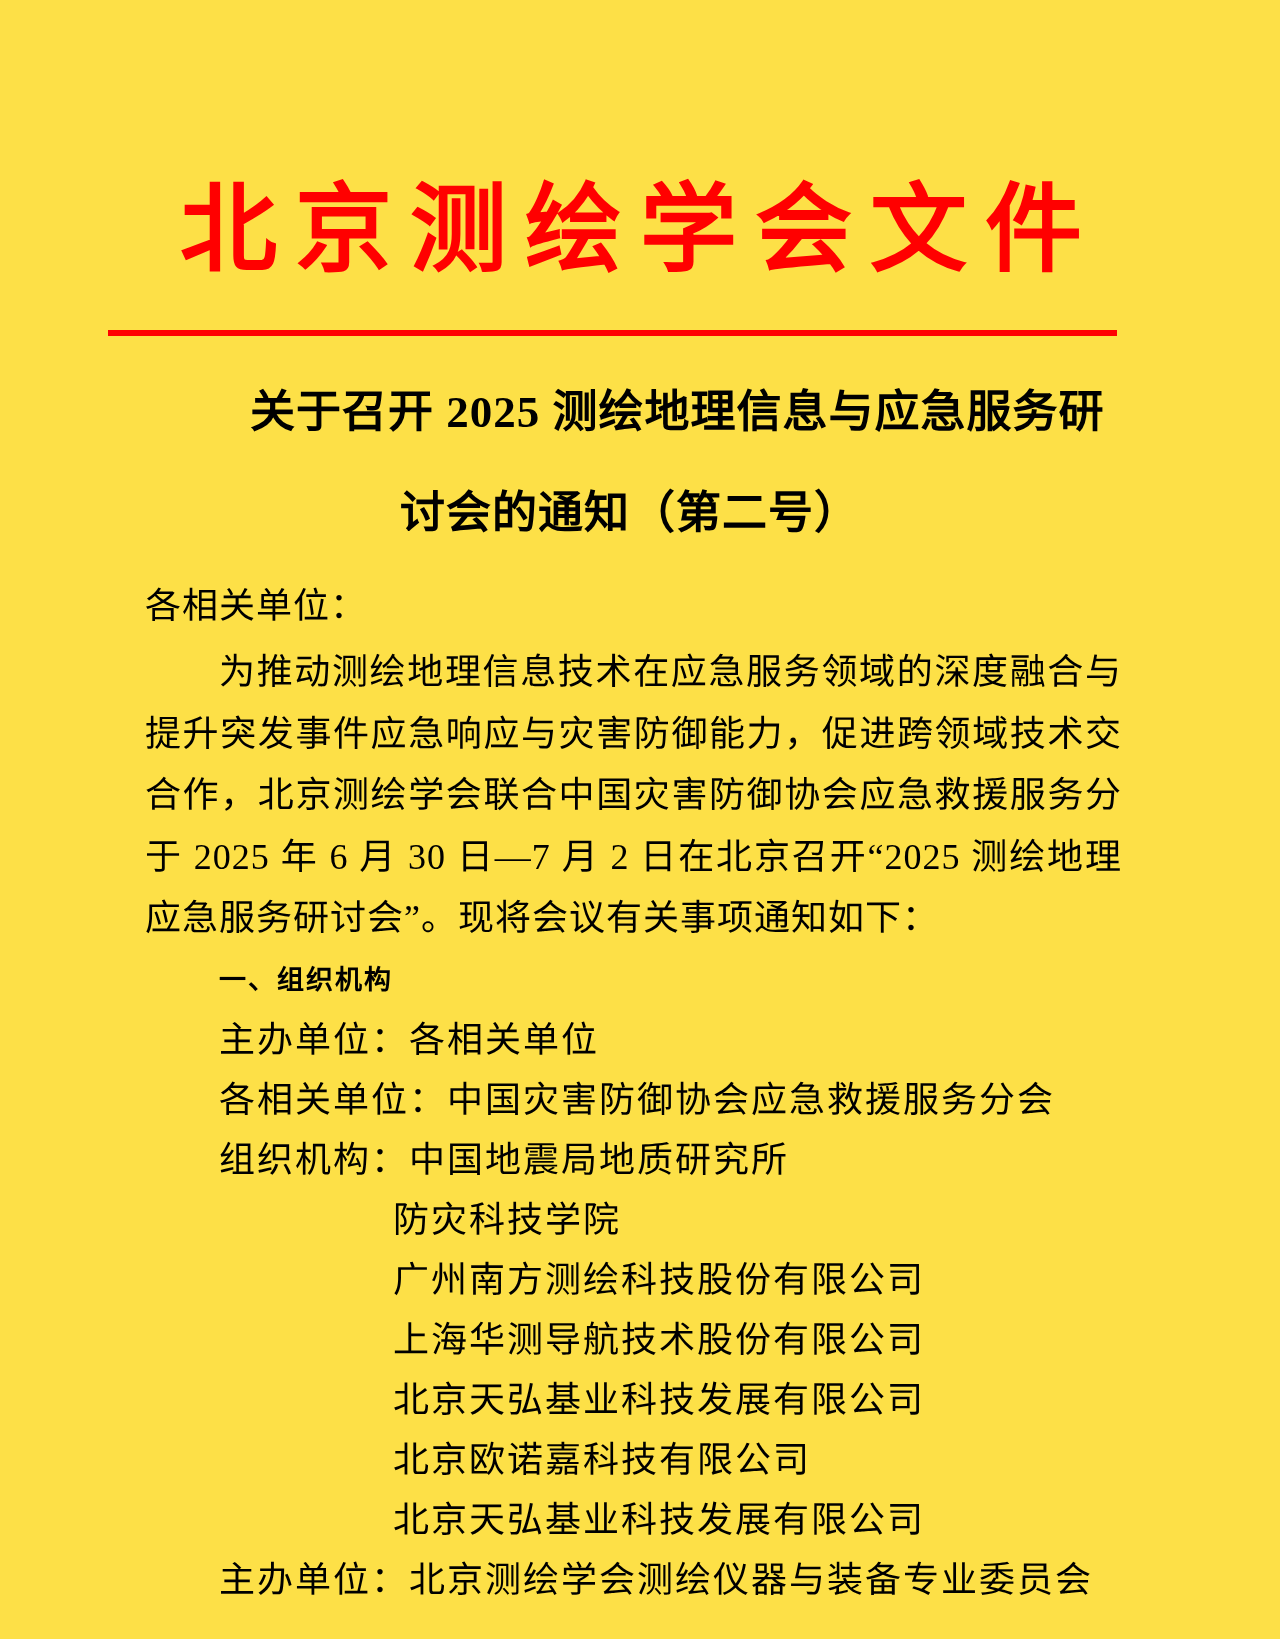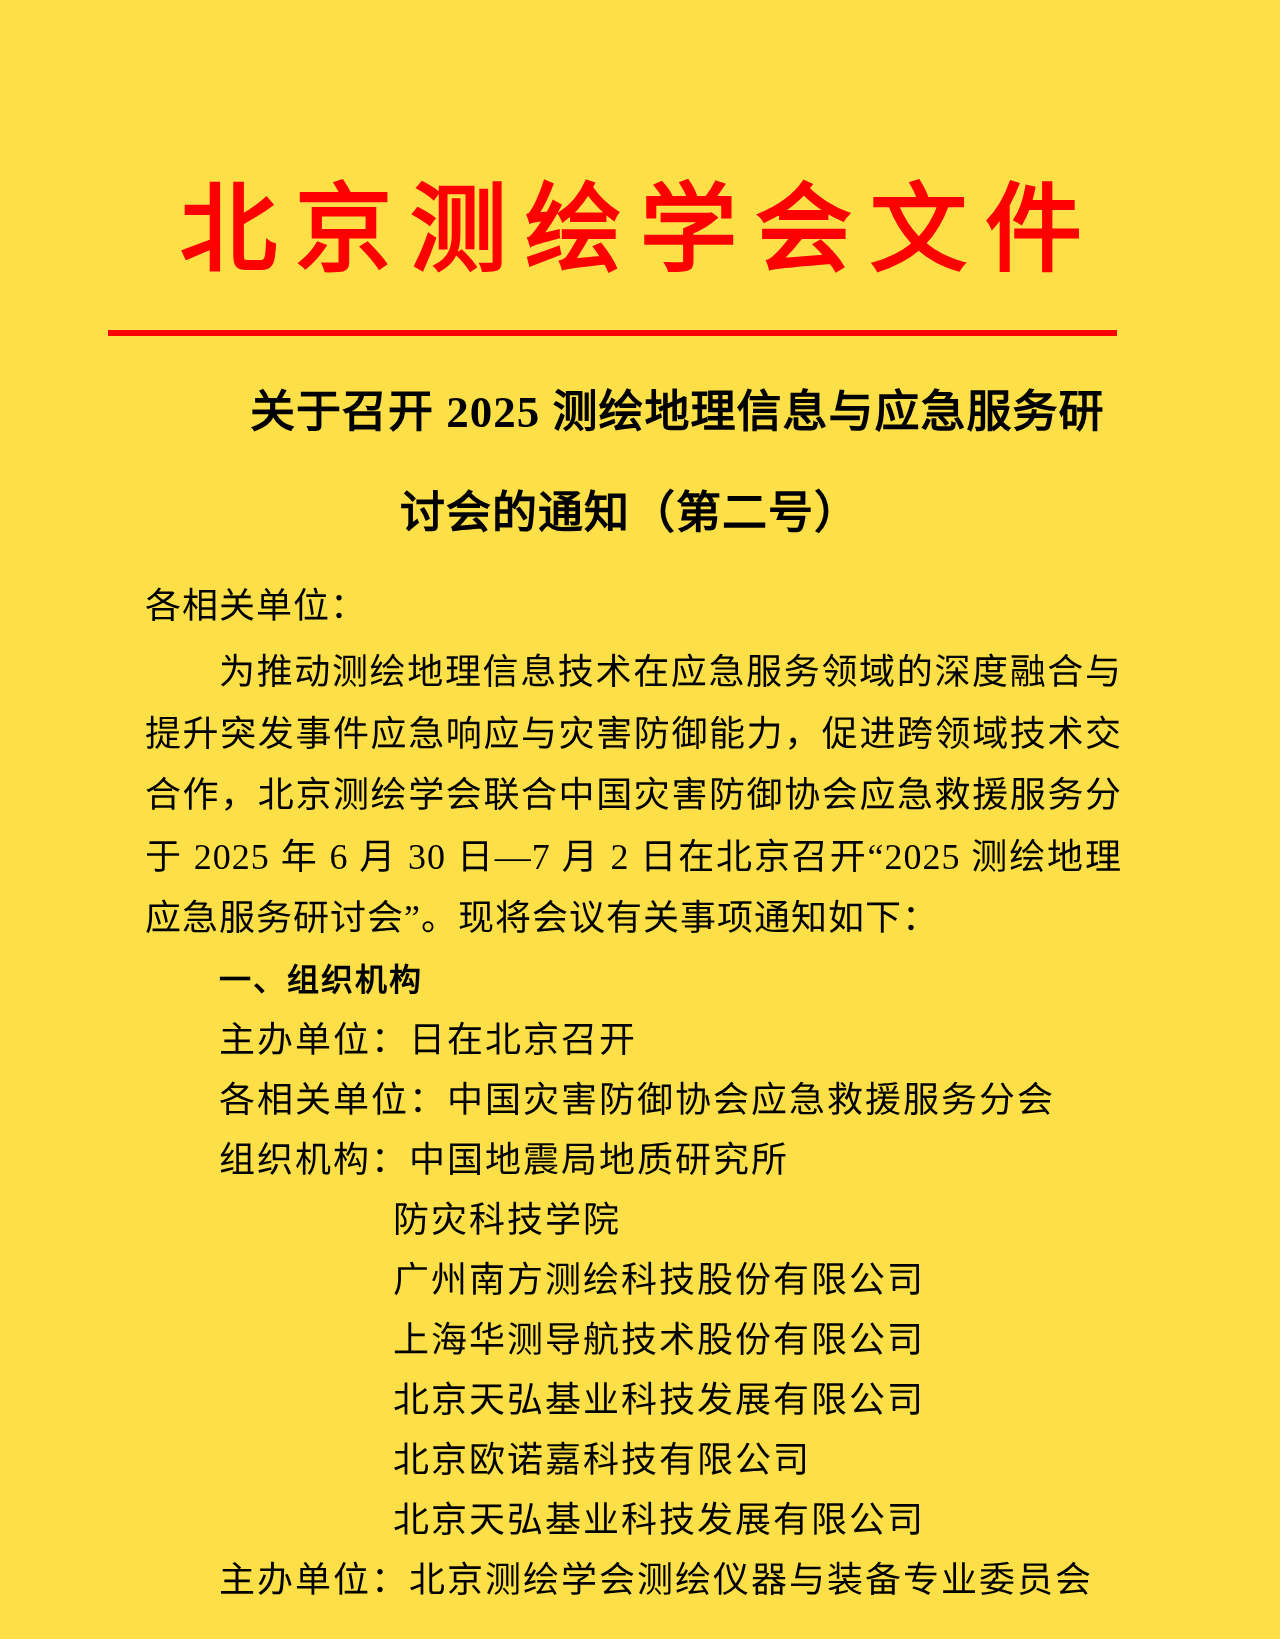--- a/index.html
+++ b/index.html
@@ -99,21 +99,21 @@
   .org-row {
     height: 60px;
     line-height: 60px;
     white-space: nowrap;
     overflow: hidden;
     letter-spacing: 2px;
   }
   .org-row.heading {
     font-family: Liberation Serif, serif;
     font-weight: bold;
-    font-size: 32px;
+    font-size: 27px;
     letter-spacing: 2px;
     padding-left: 74px;
   }
   .org-row.lvl1 { padding-left: 74px; }
   .org-row.lvl2 { padding-left: 248px; }
 </style>
 </head>
 <body>
 
 <div class="page">
@@ -132,21 +132,21 @@
     <div class="para-line first">为推动测绘地理信息技术在应急服务领域的深度融合与应用，</div>
     <div class="para-line">提升突发事件应急响应与灾害防御能力，促进跨领域技术交流与</div>
     <div class="para-line">合作，北京测绘学会联合中国灾害防御协会应急救援服务分会定</div>
     <div class="para-line">于 2025 年 6 月 30 日—7 月 2 日在北京召开“2025 测绘地理信息与</div>
     <div class="para-line last">应急服务研讨会”。现将会议有关事项通知如下：</div>
   </div>
 
   <div class="org-section">
     <div class="org-row heading">一、组织机构</div>
 
-    <div class="org-row lvl1"><span>主办单位：</span><span>日在北京召开</span></div>
+    <div class="org-row lvl1"><span>主办单位：</span><span>各相关单位</span></div>
 
     <div class="org-row lvl1"><span>各相关单位：</span><span>中国灾害防御协会应急救援服务分会</span></div>
 
     <div class="org-row lvl1"><span>组织机构：</span><span>中国地震局地质研究所</span></div>
 
     <div class="org-row lvl2"><span>防灾科技学院</span></div>
 
     <div class="org-row lvl2"><span>广州南方测绘科技股份有限公司</span></div>
 
     <div class="org-row lvl2"><span>上海华测导航技术股份有限公司</span></div>

